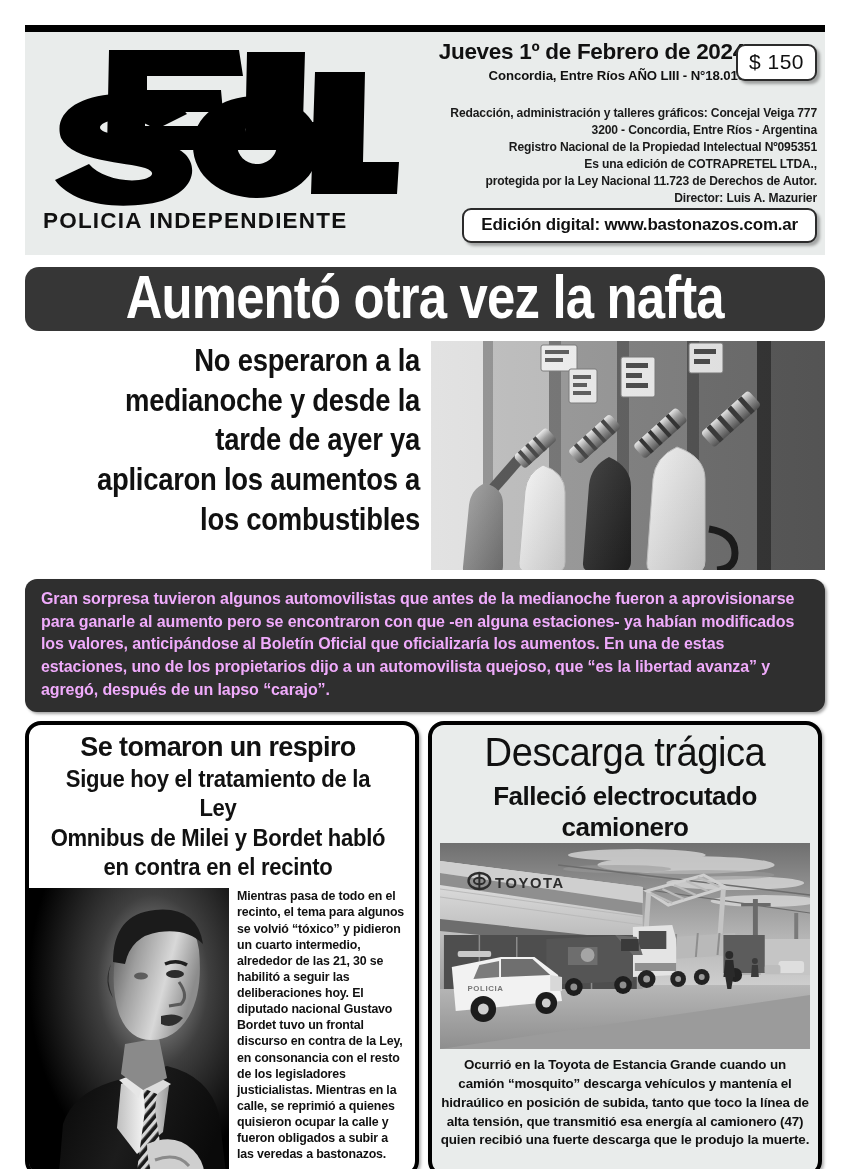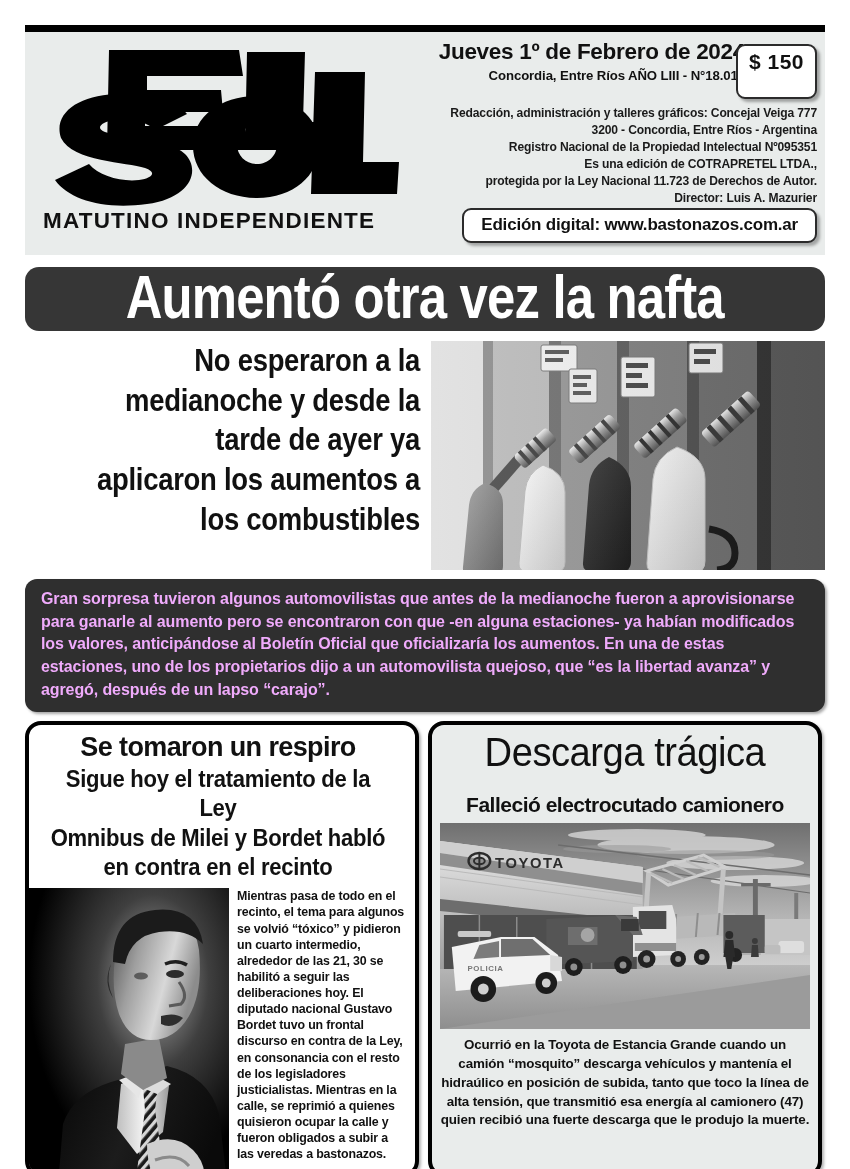--- a/index.html
+++ b/index.html
@@ -46,22 +46,22 @@
     font-size:22.5px;font-weight:bold;color:#111;
     letter-spacing:-0.3px;margin-right:72px;line-height:1.05;
   }
   .subdateline{
     font-size:13.2px;font-weight:bold;color:#111;
     margin-right:72px;margin-top:4px;letter-spacing:-0.1px;
   }
   .price-box{
     position:absolute;right:0;top:4px;
     background:#fff;border:2px solid #2b2b2b;border-radius:9px;
-    padding:4px 11px 23px 11px;
-    font-size:21px;font-weight:bold;color:#111;
+    padding:4px 11px 5px 11px;
+    font-size:21px;font-weight:normal;color:#111;
     box-shadow:3px 3px 3px rgba(0,0,0,0.32);
     letter-spacing:0.5px;
     text-align:center;
   }
   .imprint{
     margin-top:22px;text-align:right;
     font-size:12.1px;font-weight:bold;color:#1a1a1a;
     line-height:1.42;letter-spacing:-0.15px;
   }
   .digital-box{
@@ -173,25 +173,25 @@
 
   .hl-right-1{
     text-align:center;color:#111;font-weight:normal;
     font-family:"Liberation Sans Narrow","Liberation Sans",sans-serif;
     font-size:41px;line-height:1.02;letter-spacing:-0.5px;
     margin-top:1px;
   }
   .hl-right-1 span{display:inline-block;transform:scaleX(0.93);}
   .hl-right-2{
     text-align:center;color:#111;font-weight:bold;
-    font-size:21px;letter-spacing:-0.5px;margin-top:20px;
+    font-size:26px;letter-spacing:-0.5px;margin-top:8px;
     font-family:"Liberation Sans", sans-serif;
   }
   .street-photo{
-    margin-top:6px;width:100%;height:206px;overflow:hidden;background:#fca5a5;
+    width:100%;height:206px;overflow:hidden;background:#fca5a5;
   }
   .street-photo svg{display:block;width:100%;height:100%;}
   .right-caption{
     margin-top:7px;text-align:center;color:#111;font-weight:bold;
     font-size:13.4px;line-height:1.40;letter-spacing:-0.15px;
     font-family:"Liberation Sans", sans-serif;
   }
   .right-caption p{margin:0;}
 </style>
 </head>
@@ -219,21 +219,21 @@
 
             <path d="M150 108 C150 78 178 58 214 58 C250 58 276 78 276 108
                      C276 138 250 160 214 160 C178 160 150 138 150 108 Z
                      M194 106 C194 118 203 126 214 126 C225 126 234 118 234 106
                      C234 94 225 88 214 88 C203 88 194 94 194 106 Z"></path>
 
             <path d="M272 34 H322 L320 124 H356 L354 156 H268 Z"></path>
           </g>
         </svg>
       </div>
-      <div class="logo-tagline">MATUTINO INDEPENDIENTE</div>
+      <div class="logo-tagline">POLICIA INDEPENDIENTE</div>
     </div>
 
     <div class="head-right">
       <div class="dateline">Jueves 1º de Febrero de 2024</div>
       <div class="subdateline">Concordia, Entre Ríos AÑO LIII - N°18.019</div>
       <div class="price-box">$ 150</div>
       <div class="imprint">
         <div>Redacción, administración y talleres gráficos: Concejal Veiga 777</div>
         <div>3200 - Concordia, Entre Ríos - Argentina</div>
         <div>Registro Nacional de la Propiedad Intelectual Nº095351</div>

